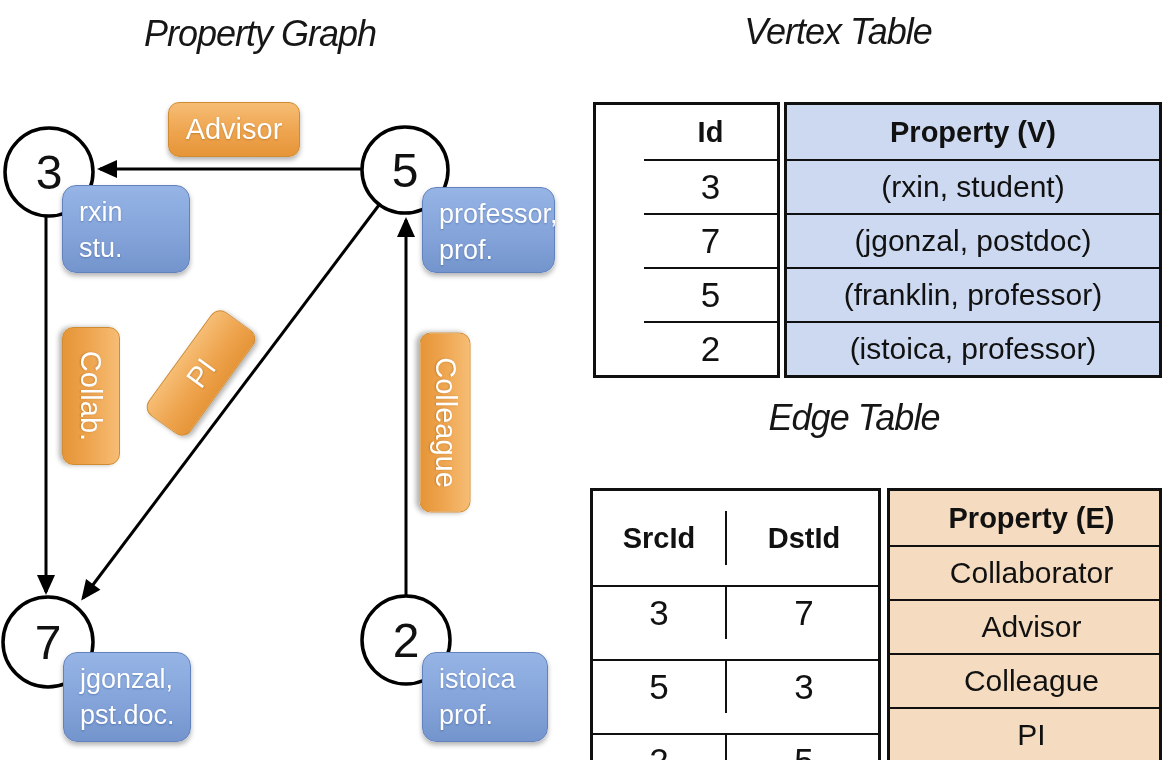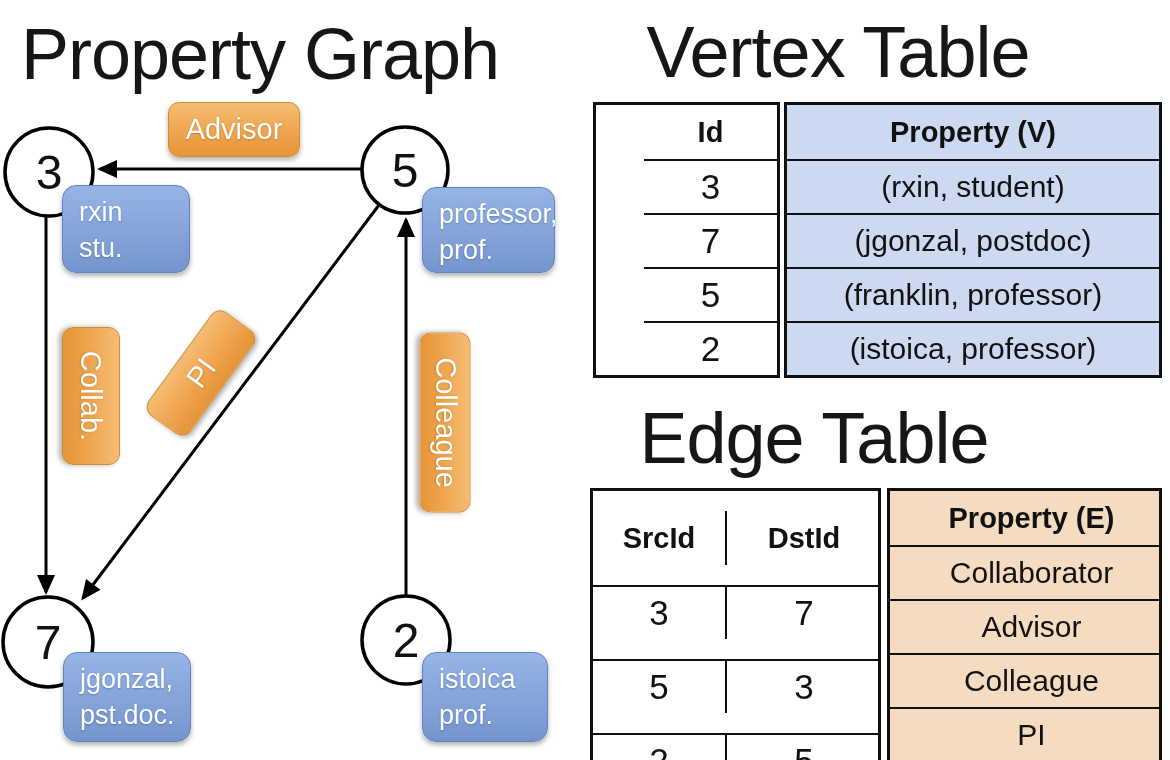--- a/index.html
+++ b/index.html
@@ -1,26 +1,26 @@
 <!DOCTYPE html>
 <html><head>
 <meta charset="utf-8">
 <style>
   html,body{margin:0;padding:0;background:#fff;}
   .stage{
     position:relative;width:1170px;height:760px;background:#ffffff;
     font-family:"Liberation Sans",sans-serif;color:#111;overflow:hidden;
   }
   .title{
-    position:absolute;text-align:center;font-size:72px;font-weight:normal;
-    letter-spacing:-1px;color:#161616;white-space:nowrap;
+    position:absolute;text-align:center;font-size:36px;font-weight:normal;
+    letter-spacing:-1px;color:#161616;white-space:nowrap;font-style:italic;
   }
   #graph-title{left:0;top:13px;width:520px;}
   #vertex-title{left:560px;top:11px;width:556px;}
-  #edge-title{left:536px;top:397px;width:556px;}
+  #edge-title{left:576px;top:397px;width:556px;}
 
   
   #graph-svg{position:absolute;left:0;top:0;}
   .node-num{font-size:48px;fill:#111;}
 
   .ebox{ 
     position:absolute;display:flex;align-items:center;justify-content:center;
     background:linear-gradient(180deg,#f6bd74 0%,#eea44e 55%,#e69538 100%);
     border:1px solid #d18c31;border-radius:11px;
     box-shadow:0 3px 5px rgba(0,0,0,.30);

